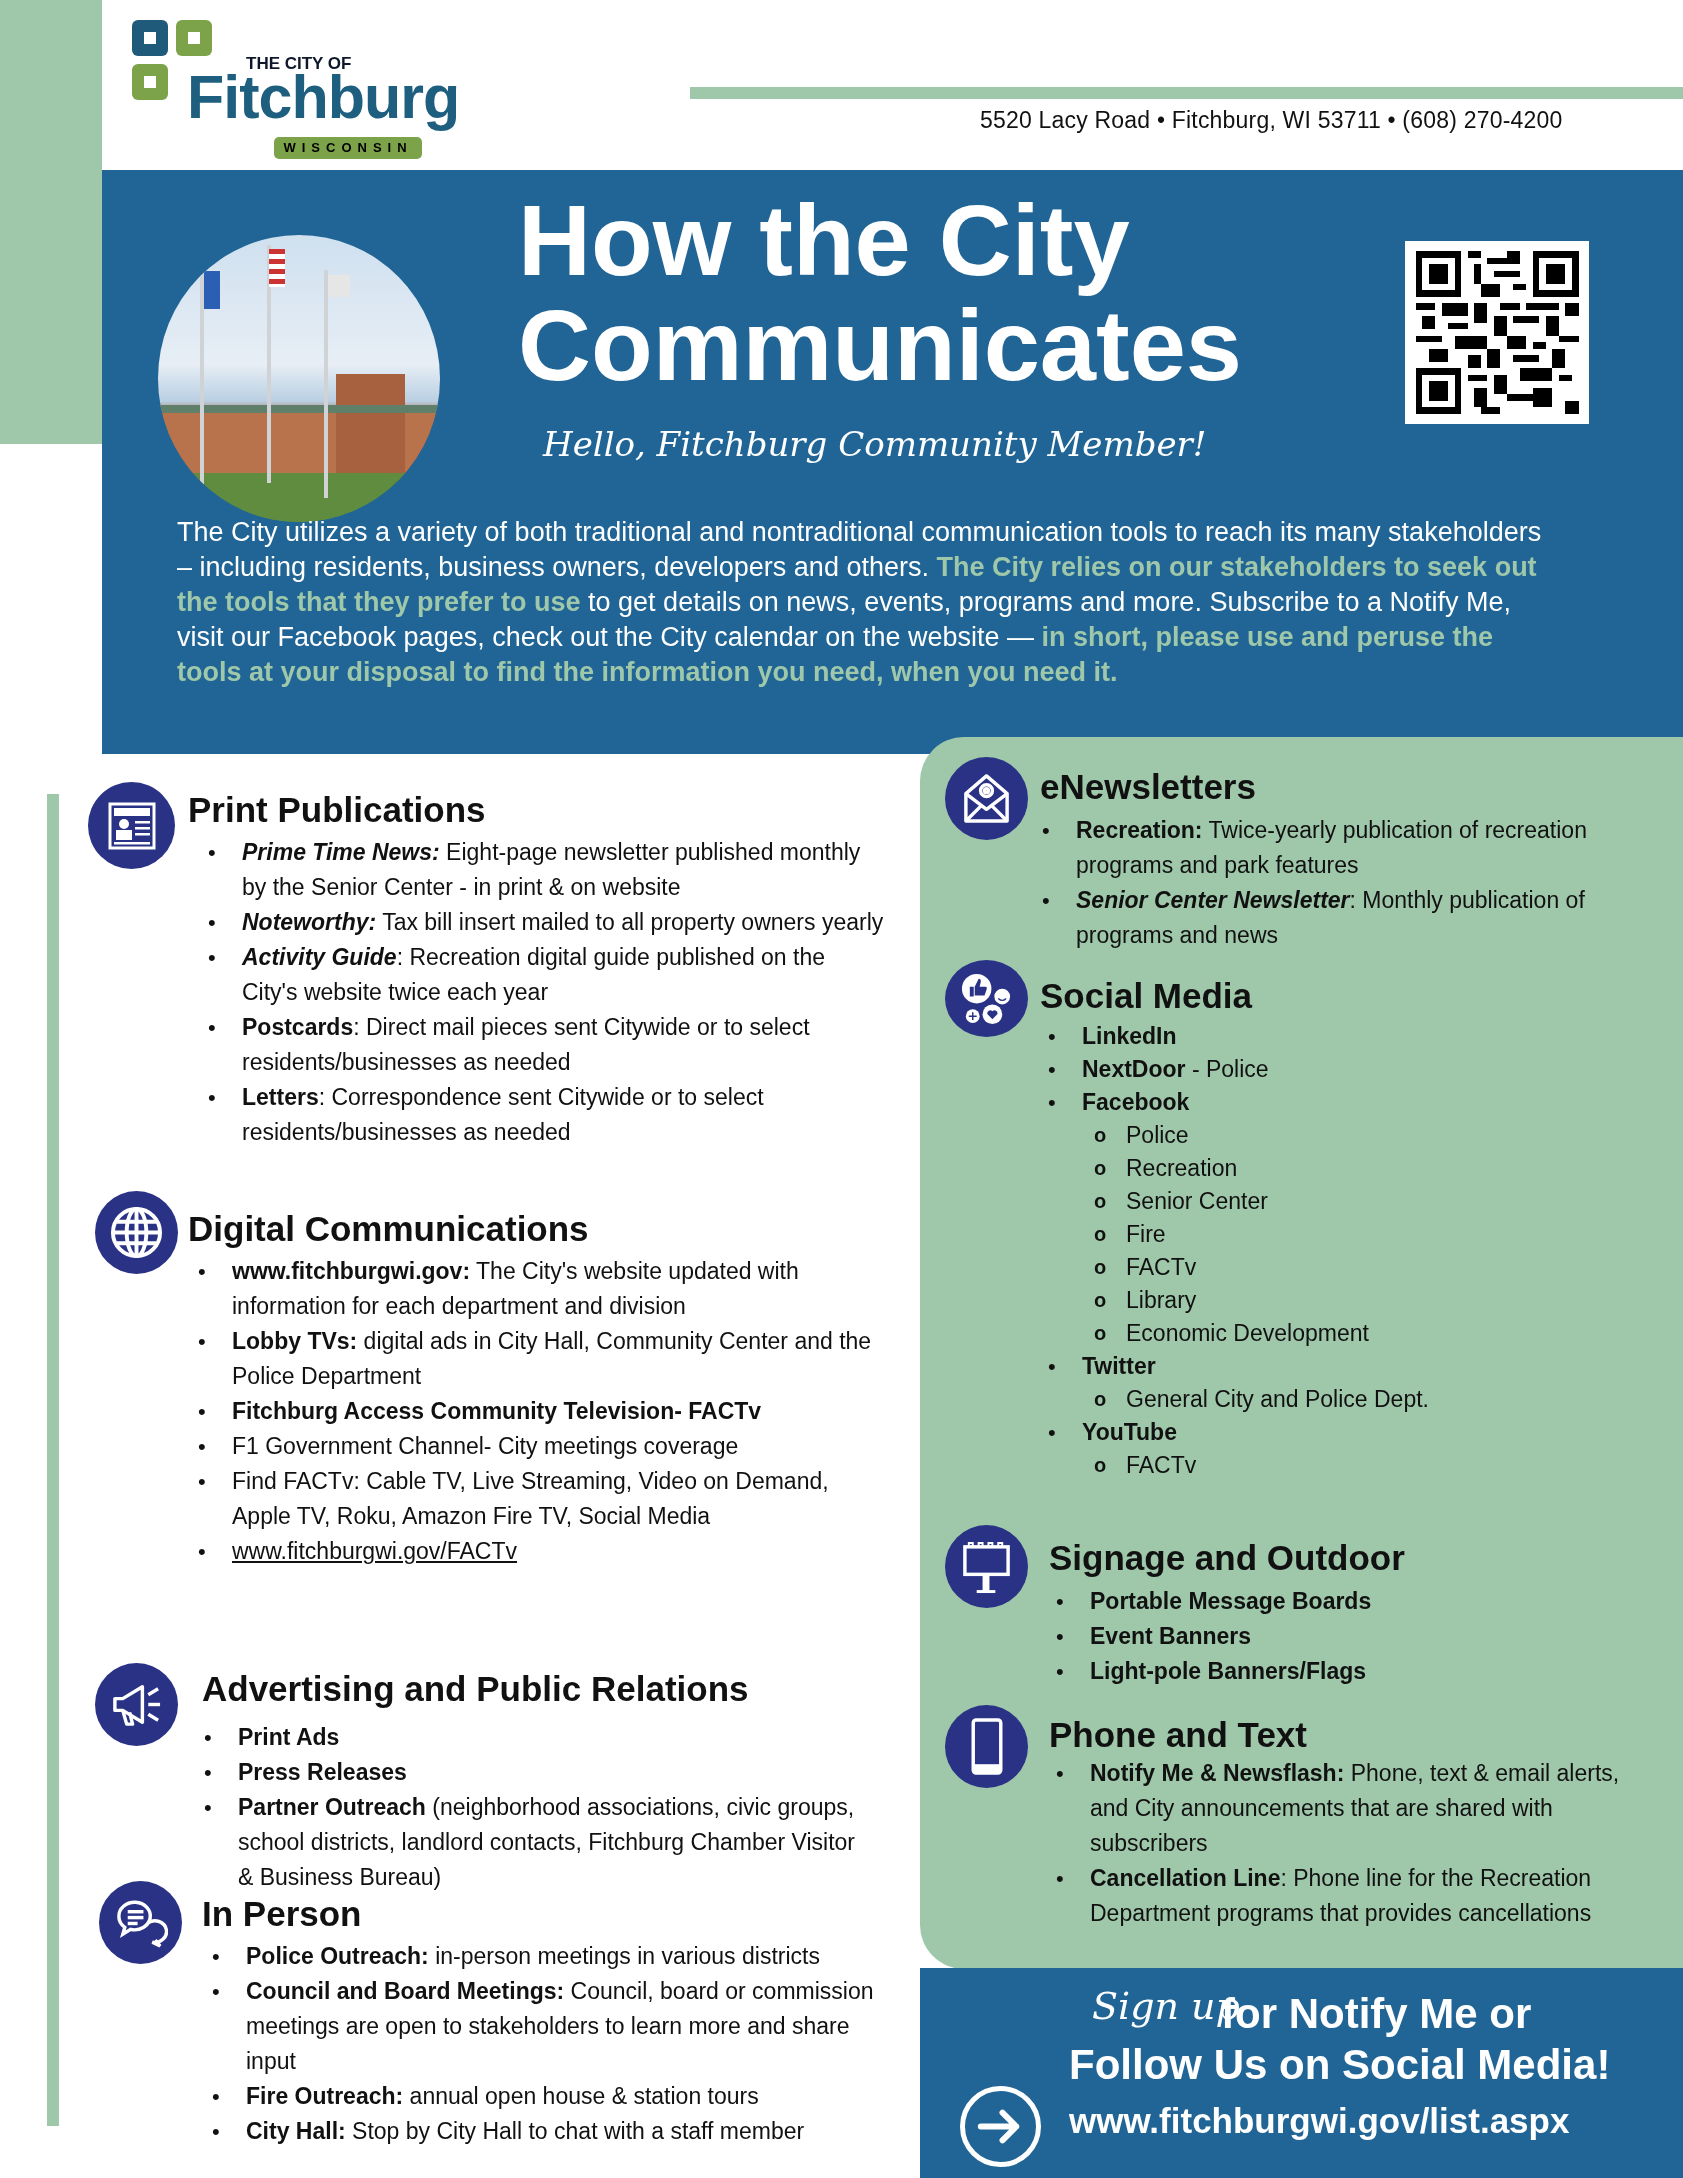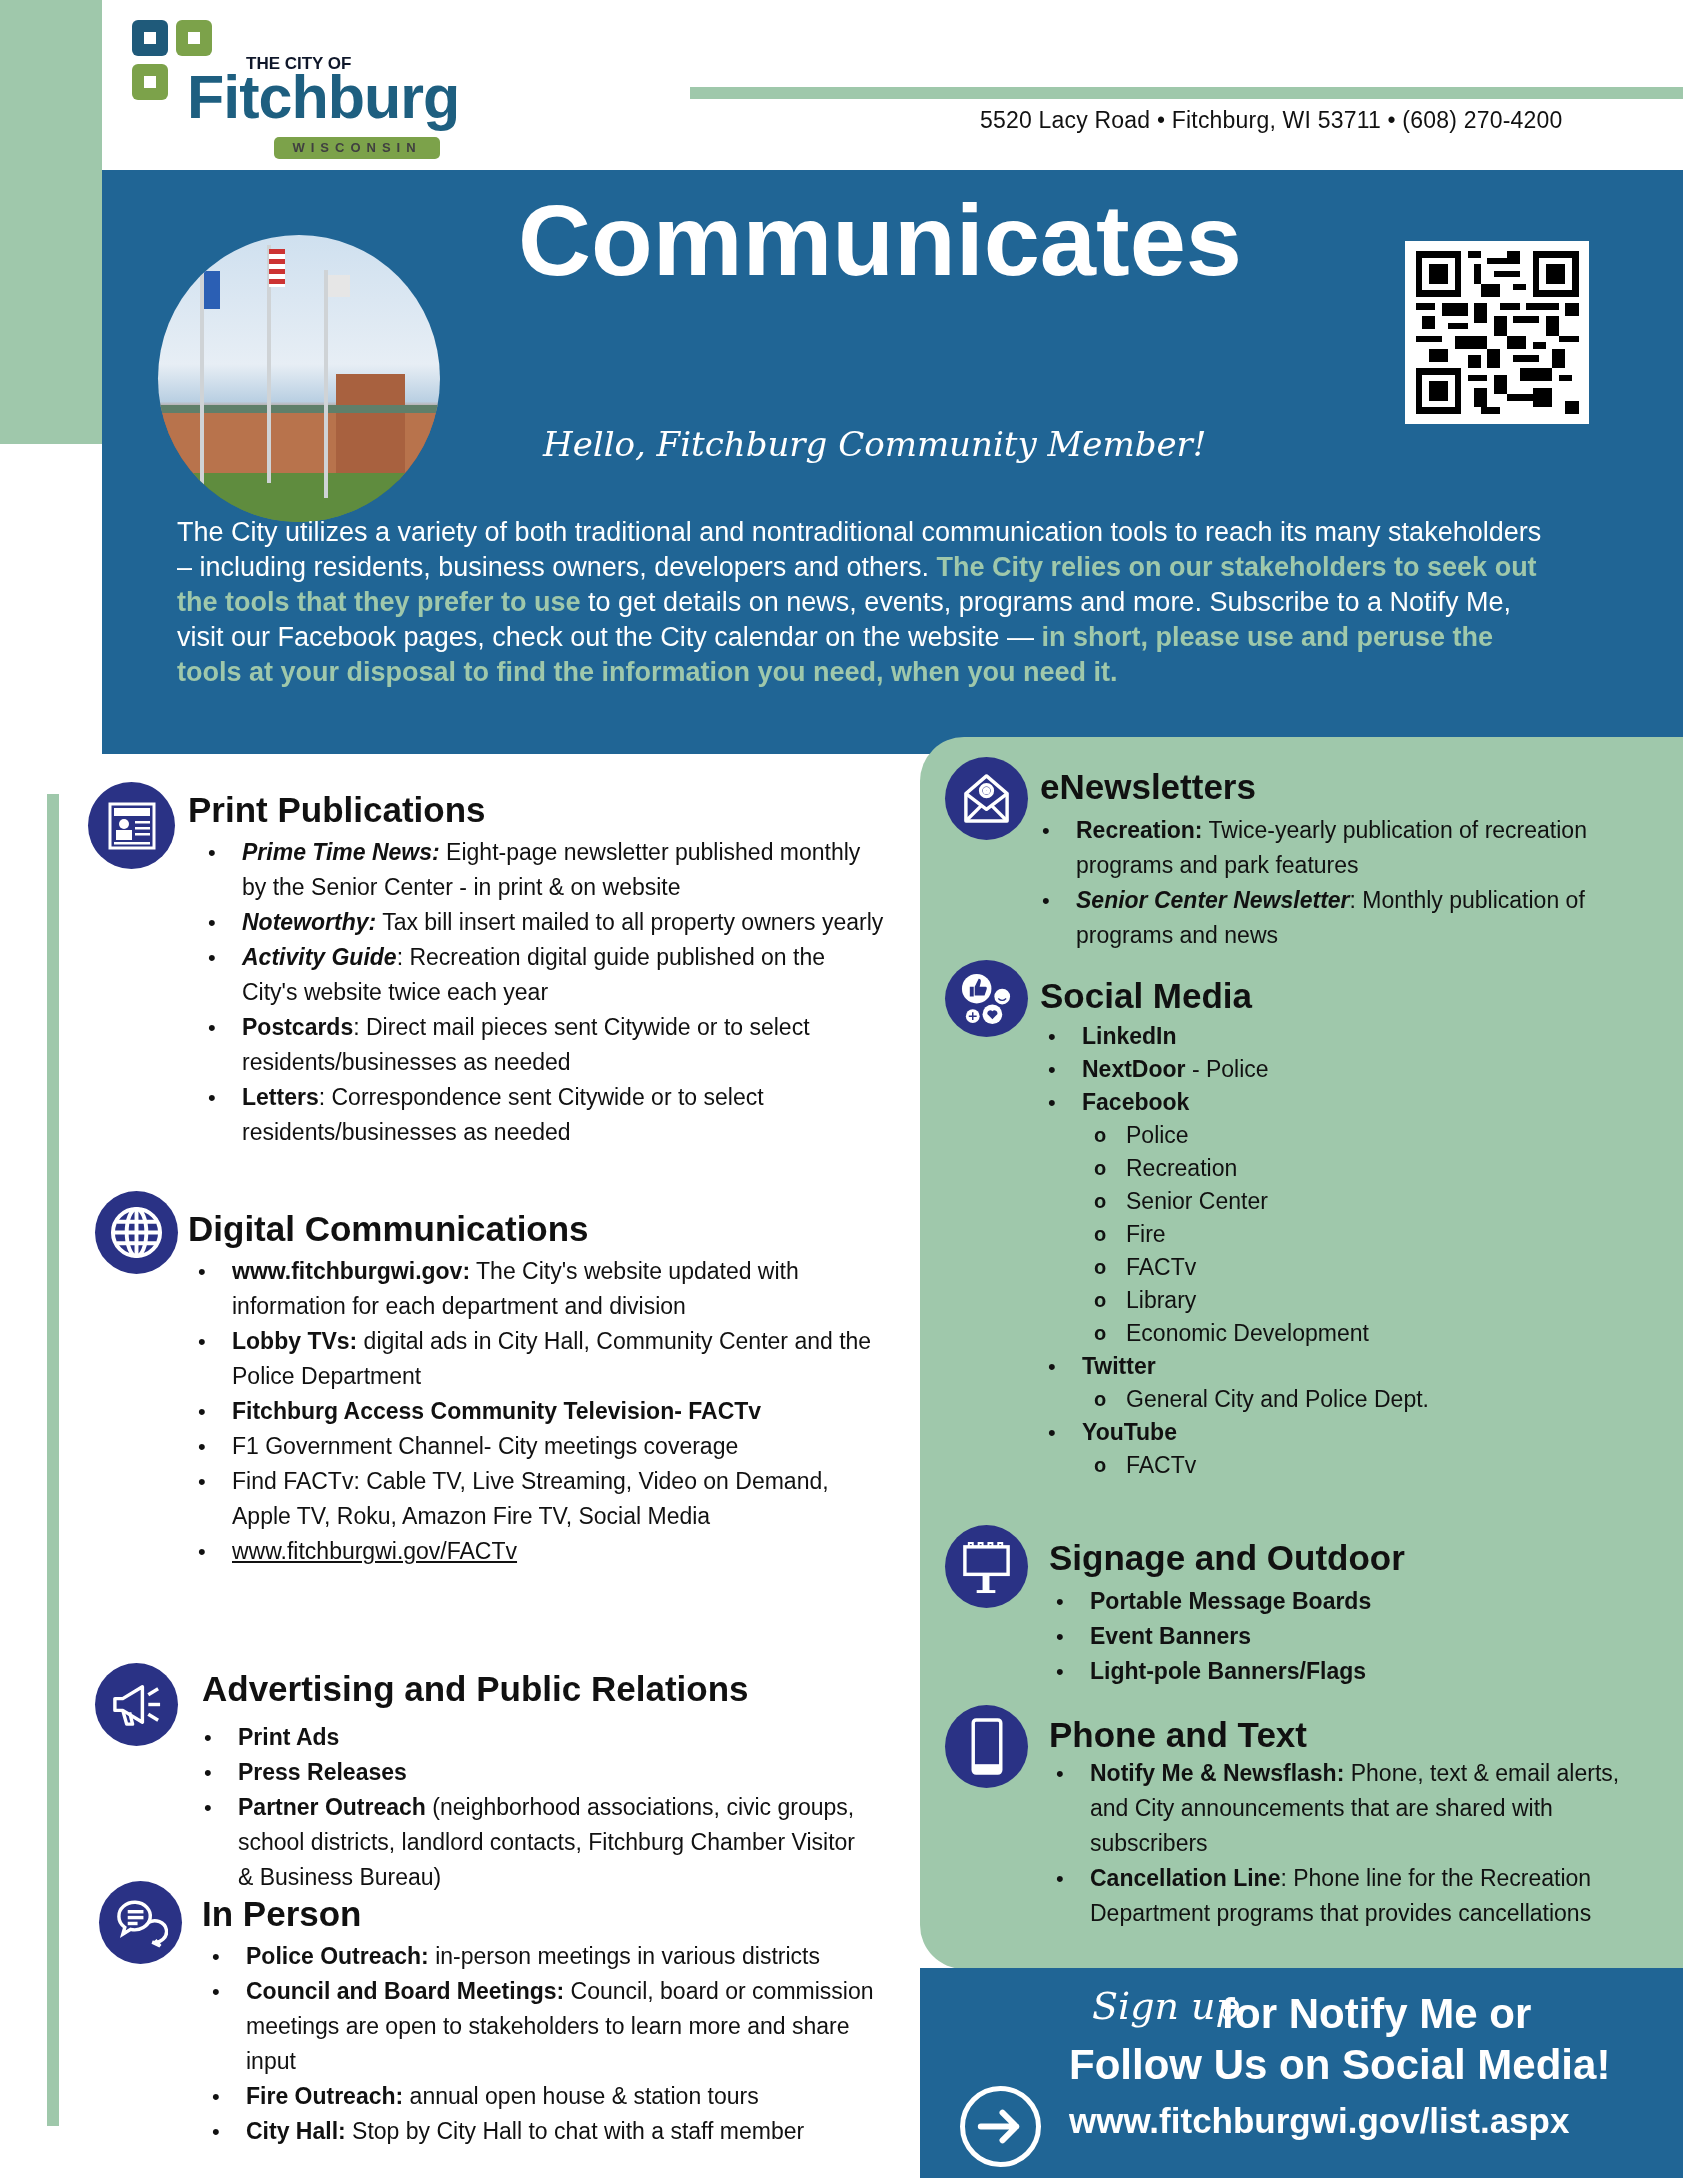--- a/index.html
+++ b/index.html
@@ -10,22 +10,22 @@
   
   #green-block { left:0; top:0; width:102px; height:444px; background:#9fc8ab; }
   #top-rule { left:690px; top:87px; width:993px; height:12px; background:#9fc8ab; }
   #address { left:980px; top:107px; font-size:23px; color:#111; letter-spacing:0.2px; }
 
   #logo { left:132px; top:20px; width:366px; height:139px; }
   .logo-sq { position:absolute; width:36px; height:36px; border-radius:6px; }
   .logo-sq .hole { position:absolute; background:#fff; width:12px; height:12px; }
   #logo-theof { position:absolute; left:114px; top:34px; font-size:17px; font-weight:bold; color:#0f172a; }
   #logo-name { position:absolute; left:55px; top:42px; font-size:61px; font-weight:bold; color:#1e5f80; letter-spacing:-1px; }
-  #logo-state { position:absolute; left:142px; top:117px; width:166px; height:22px; background:#7ca24a; border-radius:5px;
-                color:#404040; font-size:13px; font-weight:bold; letter-spacing:6px; text-align:center; line-height:22px; }
+  #logo-state { position:absolute; left:142px; top:117px; width:148px; height:22px; background:#7ca24a; border-radius:5px;
+                color:#000000; font-size:13px; font-weight:bold; letter-spacing:6px; text-align:center; line-height:22px; }
 
   #hero { left:102px; top:170px; width:1581px; height:584px; background:#206595; }
   #photo { left:158px; top:235px; width:282px; height:287px; border-radius:50%; overflow:hidden;
            background:linear-gradient(180deg,#cfe0ef 0%,#e7eef5 45%,#b9cfe2 58%,#b8744f 62%,#a95f3c 80%,#4c7a3a 88%,#6f9b48 100%); }
   .pole { position:absolute; width:4px; background:#cfd3d6; }
   .flag { position:absolute; width:16px; height:38px; }
   .bldg { position:absolute; background:#b36a45; }
   #title { left:518px; top:188px; color:#fff; font-weight:bold; font-size:101px; line-height:105px; letter-spacing:0px; }
   #hello { left:543px; top:424px; color:#fff; font-family:"DejaVu Serif", serif; font-style:italic; font-size:34px; }
   #qr { left:1405px; top:241px; width:184px; height:183px; background:#fff; }
@@ -88,20 +88,21 @@
   <div class="bldg" style="left:0;top:238px;width:282px;height:50px;background:#5f8c3e;"></div>
   <div class="pole" style="left:42px;top:28px;height:230px;"></div>
   <div class="pole" style="left:109px;top:10px;height:238px;"></div>
   <div class="pole" style="left:166px;top:35px;height:228px;"></div>
   <div class="flag" style="left:46px;top:36px;background:#2b5fb4;"></div>
   <div class="flag" style="left:111px;top:14px;background:repeating-linear-gradient(180deg,#c33 0 5px,#fff 5px 10px);"></div>
   <div class="flag" style="left:170px;top:40px;width:22px;height:22px;background:#e6e6e6;"></div>
 </div>
 
 <div class="abs" id="title">
+  <div>How the City</div>
   <div>Communicates</div>
 </div>
 <div class="abs" id="hello">Hello, Fitchburg Community Member!</div>
 
 <div class="abs" id="qr">
   <svg id="qr-inner" viewBox="0 0 25 25" shape-rendering="crispEdges">
     <rect x="0" y="0" width="7" height="7" fill="#000"></rect>
       <rect x="1" y="1" width="5" height="5" fill="#fff"></rect>
       <rect x="2" y="2" width="3" height="3" fill="#000"></rect>
     <rect x="18" y="0" width="7" height="7" fill="#000"></rect>

